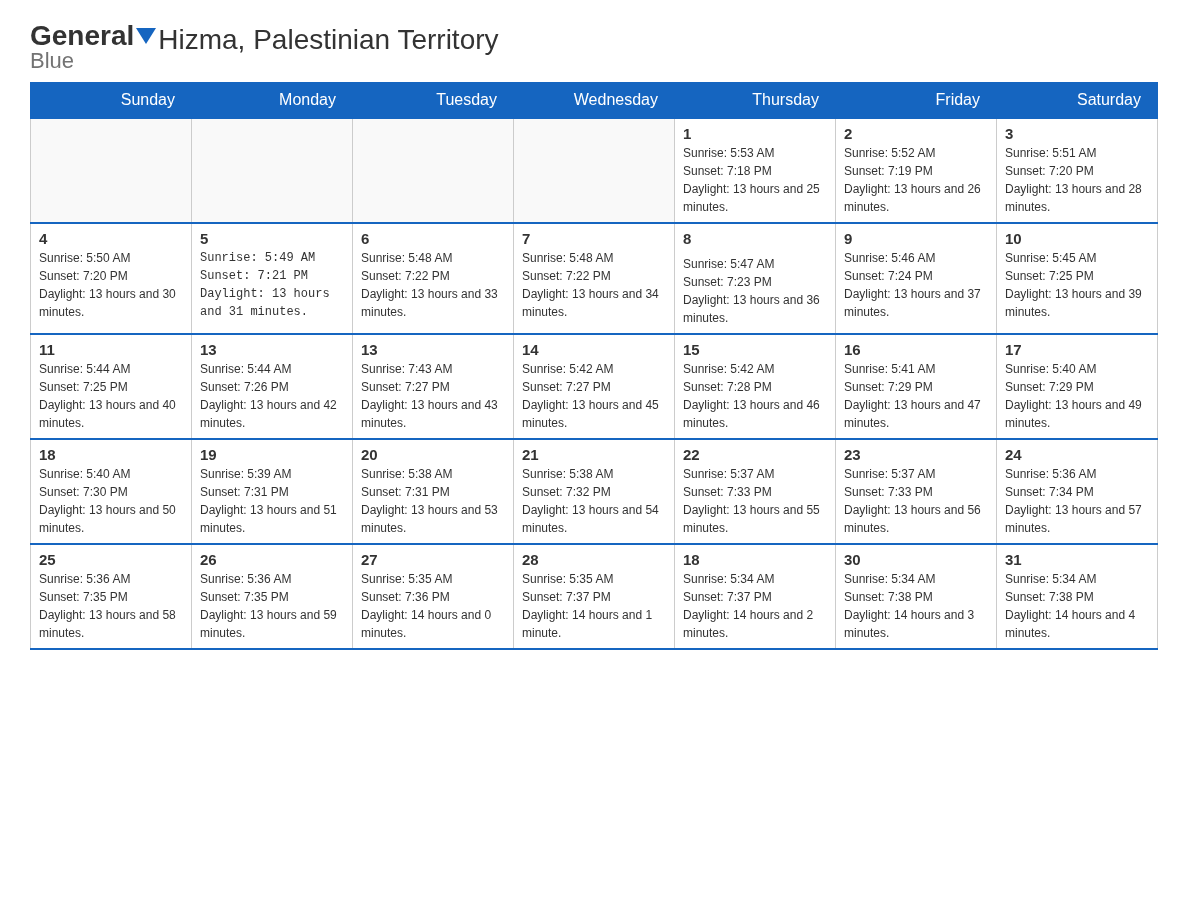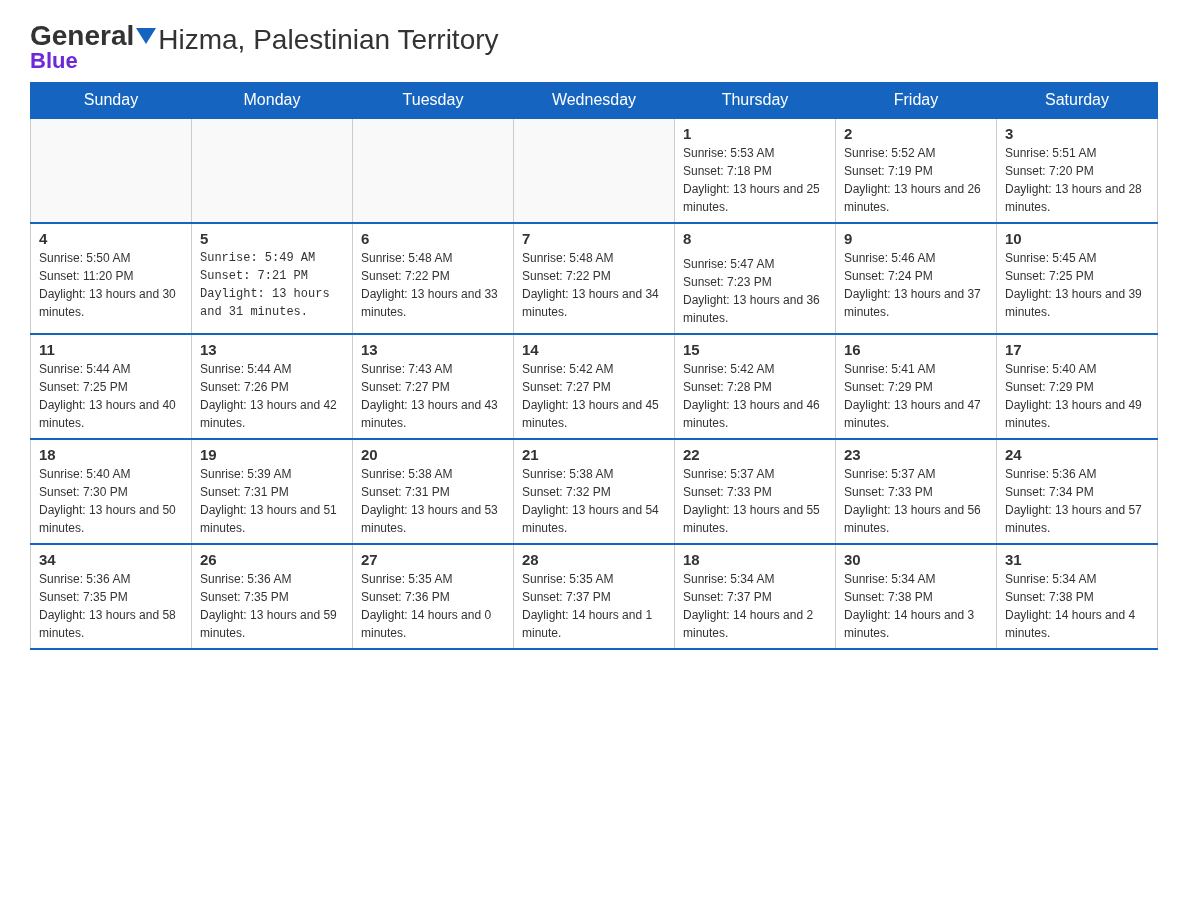--- a/index.html
+++ b/index.html
@@ -31,23 +31,23 @@
     .logo-triangle {
       width: 0;
       height: 0;
       border-left: 10px solid transparent;
       border-right: 10px solid transparent;
       border-top: 16px solid #1565c0;
       margin: 0 2px;
       display: inline-block;
     }
     .logo-underline {
-      color: #6d28d9;
+      color: #737373;
       font-size: 22px;
-      font-weight: bold;
+      font-weight: normal;
       margin-top: -4px;
     }
     .title-area {
       text-align: right;
     }
     .month-title {
       font-size: 52px;
       font-weight: normal;
       color: #333;
       line-height: 1.1;
@@ -58,22 +58,22 @@
       margin-top: 4px;
     }
     .calendar {
       width: 100%;
       border-collapse: collapse;
       border: 1px solid #aaa;
     }
     .calendar th {
       background-color: #1565c0;
       color: #fff;
-      text-align: center;
-      padding: 8px 2px;
+      text-align: right;
+      padding: 8px 16px;
       font-size: 16px;
       font-weight: normal;
       border: 1px solid #1565c0;
     }
     .calendar td {
       vertical-align: top;
       padding: 6px 8px;
       border: 1px solid #ccc;
       width: calc(100% / 7);
       min-height: 110px;
@@ -149,21 +149,21 @@
           <span class="day-num">3</span>
           <div class="day-info" style="white-space: pre-line;">Sunrise: 5:51 AM
 Sunset: 7:20 PM
 Daylight: 13 hours and 28 minutes.</div>
         </td>
       </tr>
       <tr>
         <td>
           <span class="day-num">4</span>
           <div class="day-info" style="white-space: pre-line;">Sunrise: 5:50 AM
-Sunset: 11:20 PM
+Sunset: 7:20 PM
 Daylight: 13 hours and 30 minutes.</div>
         </td>
         <td>
           <span class="day-num">5</span>
           <div class="day-info" style="white-space: pre-line; font-family: Liberation Mono, monospace;">Sunrise: 5:49 AM
 Sunset: 7:21 PM
 Daylight: 13 hours and 31 minutes.</div>
         </td>
         <td>
           <span class="day-num">6</span>
@@ -279,21 +279,21 @@
         </td>
         <td>
           <span class="day-num">24</span>
           <div class="day-info" style="white-space: pre-line;">Sunrise: 5:36 AM
 Sunset: 7:34 PM
 Daylight: 13 hours and 57 minutes.</div>
         </td>
       </tr>
       <tr>
         <td>
-          <span class="day-num">34</span>
+          <span class="day-num">25</span>
           <div class="day-info" style="white-space: pre-line;">Sunrise: 5:36 AM
 Sunset: 7:35 PM
 Daylight: 13 hours and 58 minutes.</div>
         </td>
         <td>
           <span class="day-num">26</span>
           <div class="day-info" style="white-space: pre-line;">Sunrise: 5:36 AM
 Sunset: 7:35 PM
 Daylight: 13 hours and 59 minutes.</div>
         </td>

